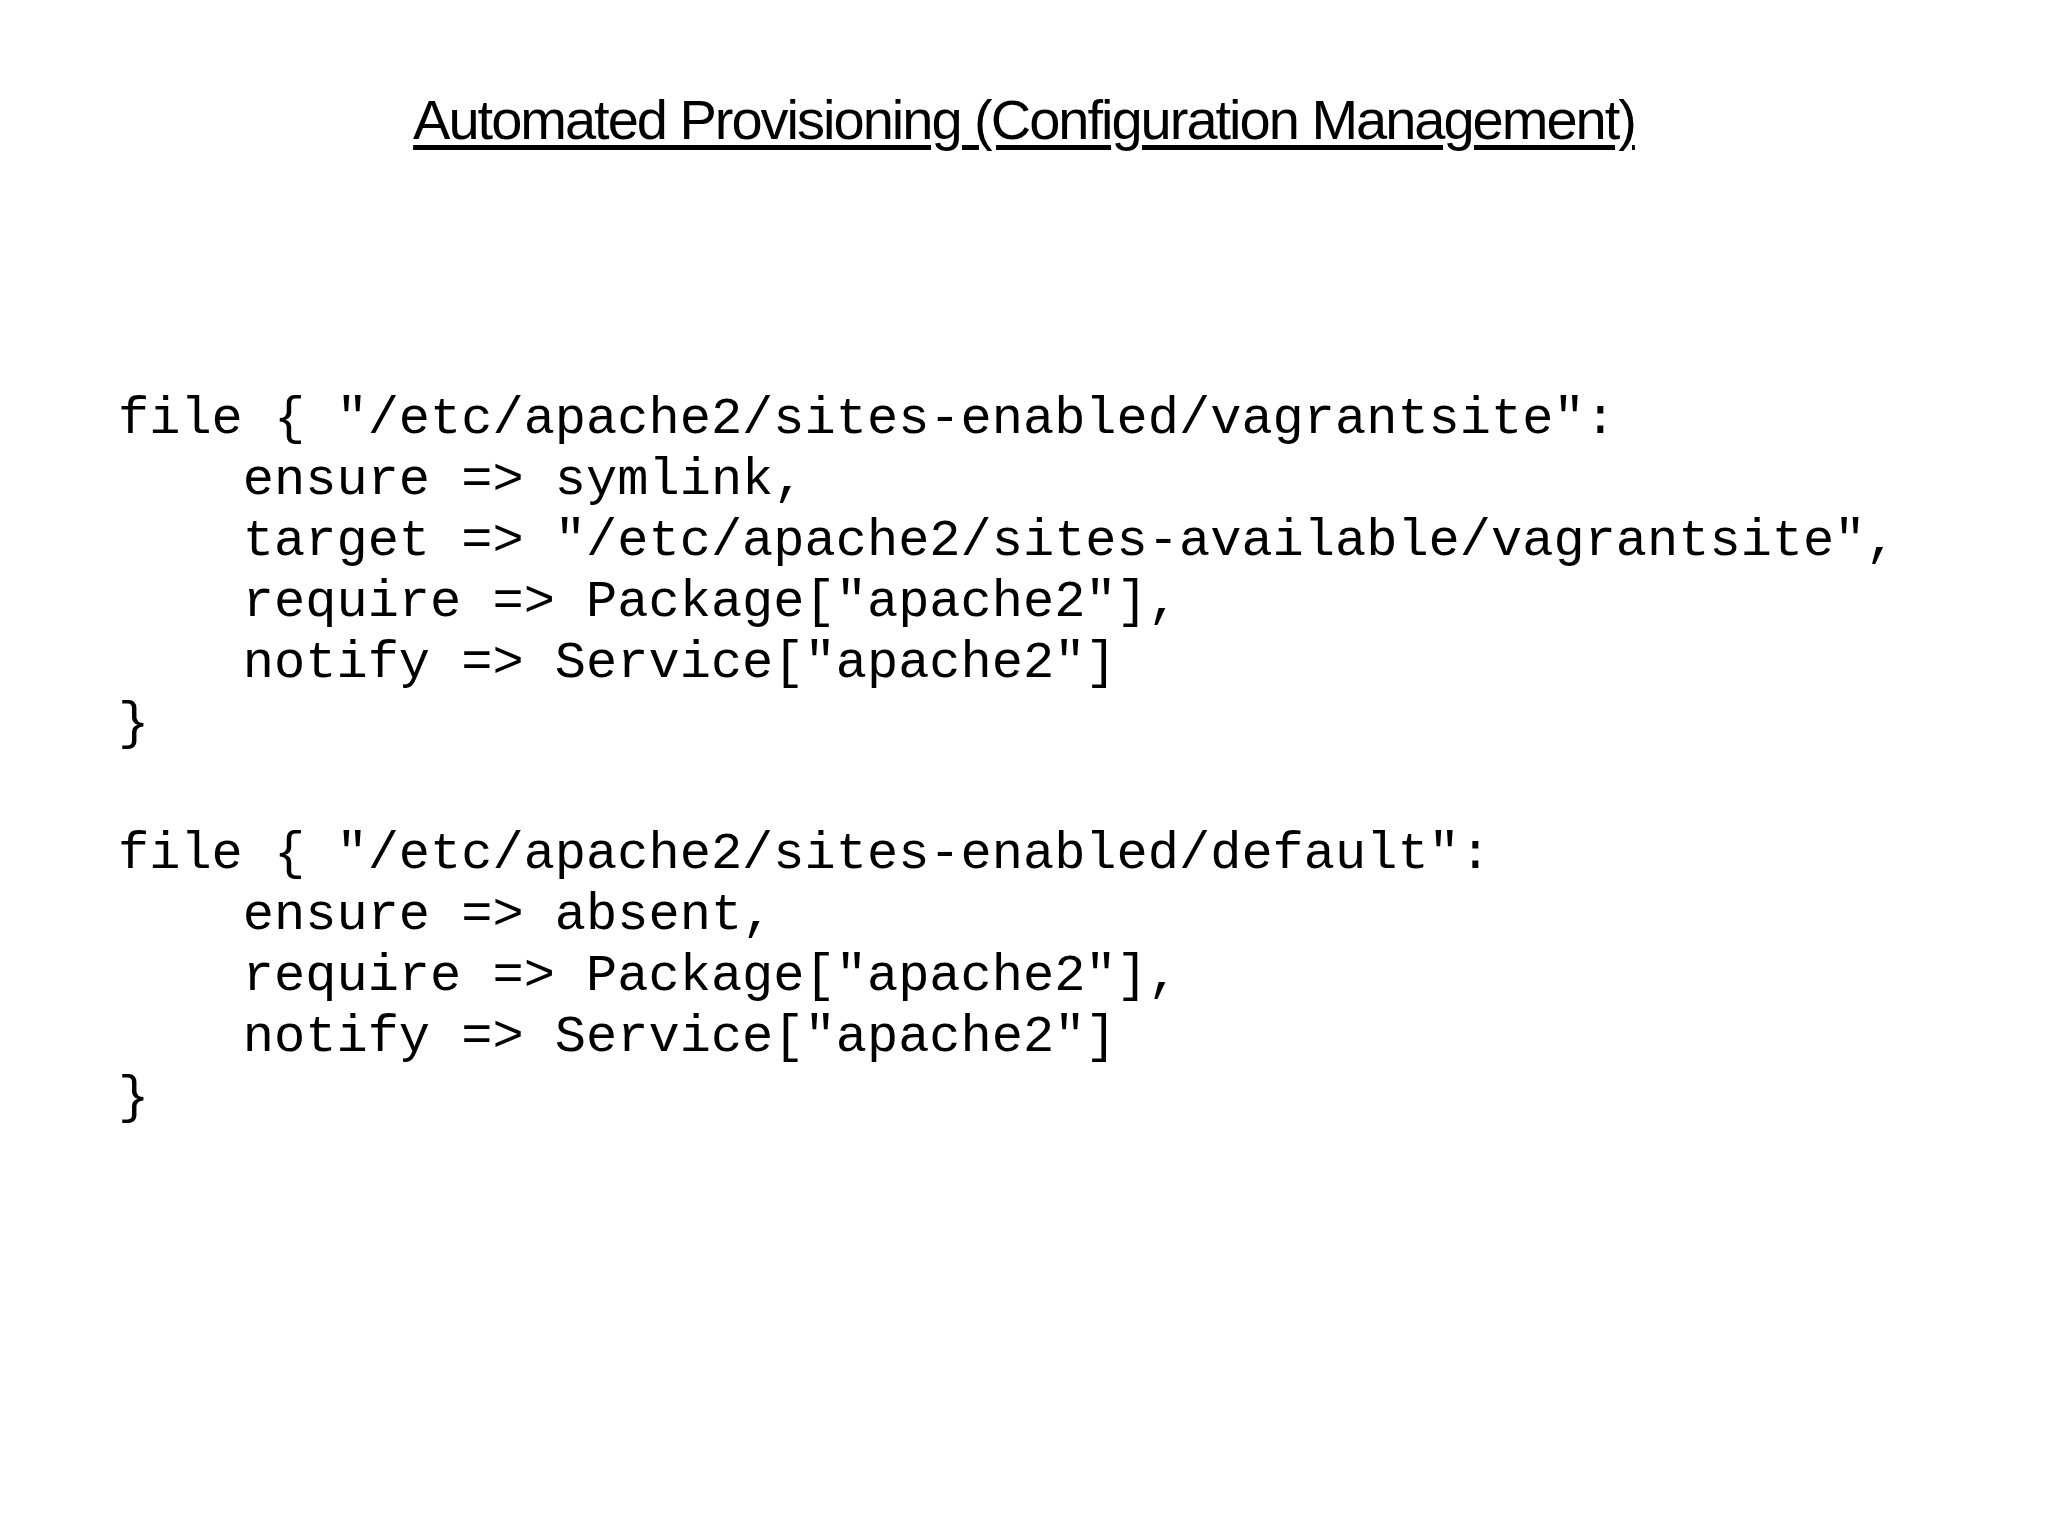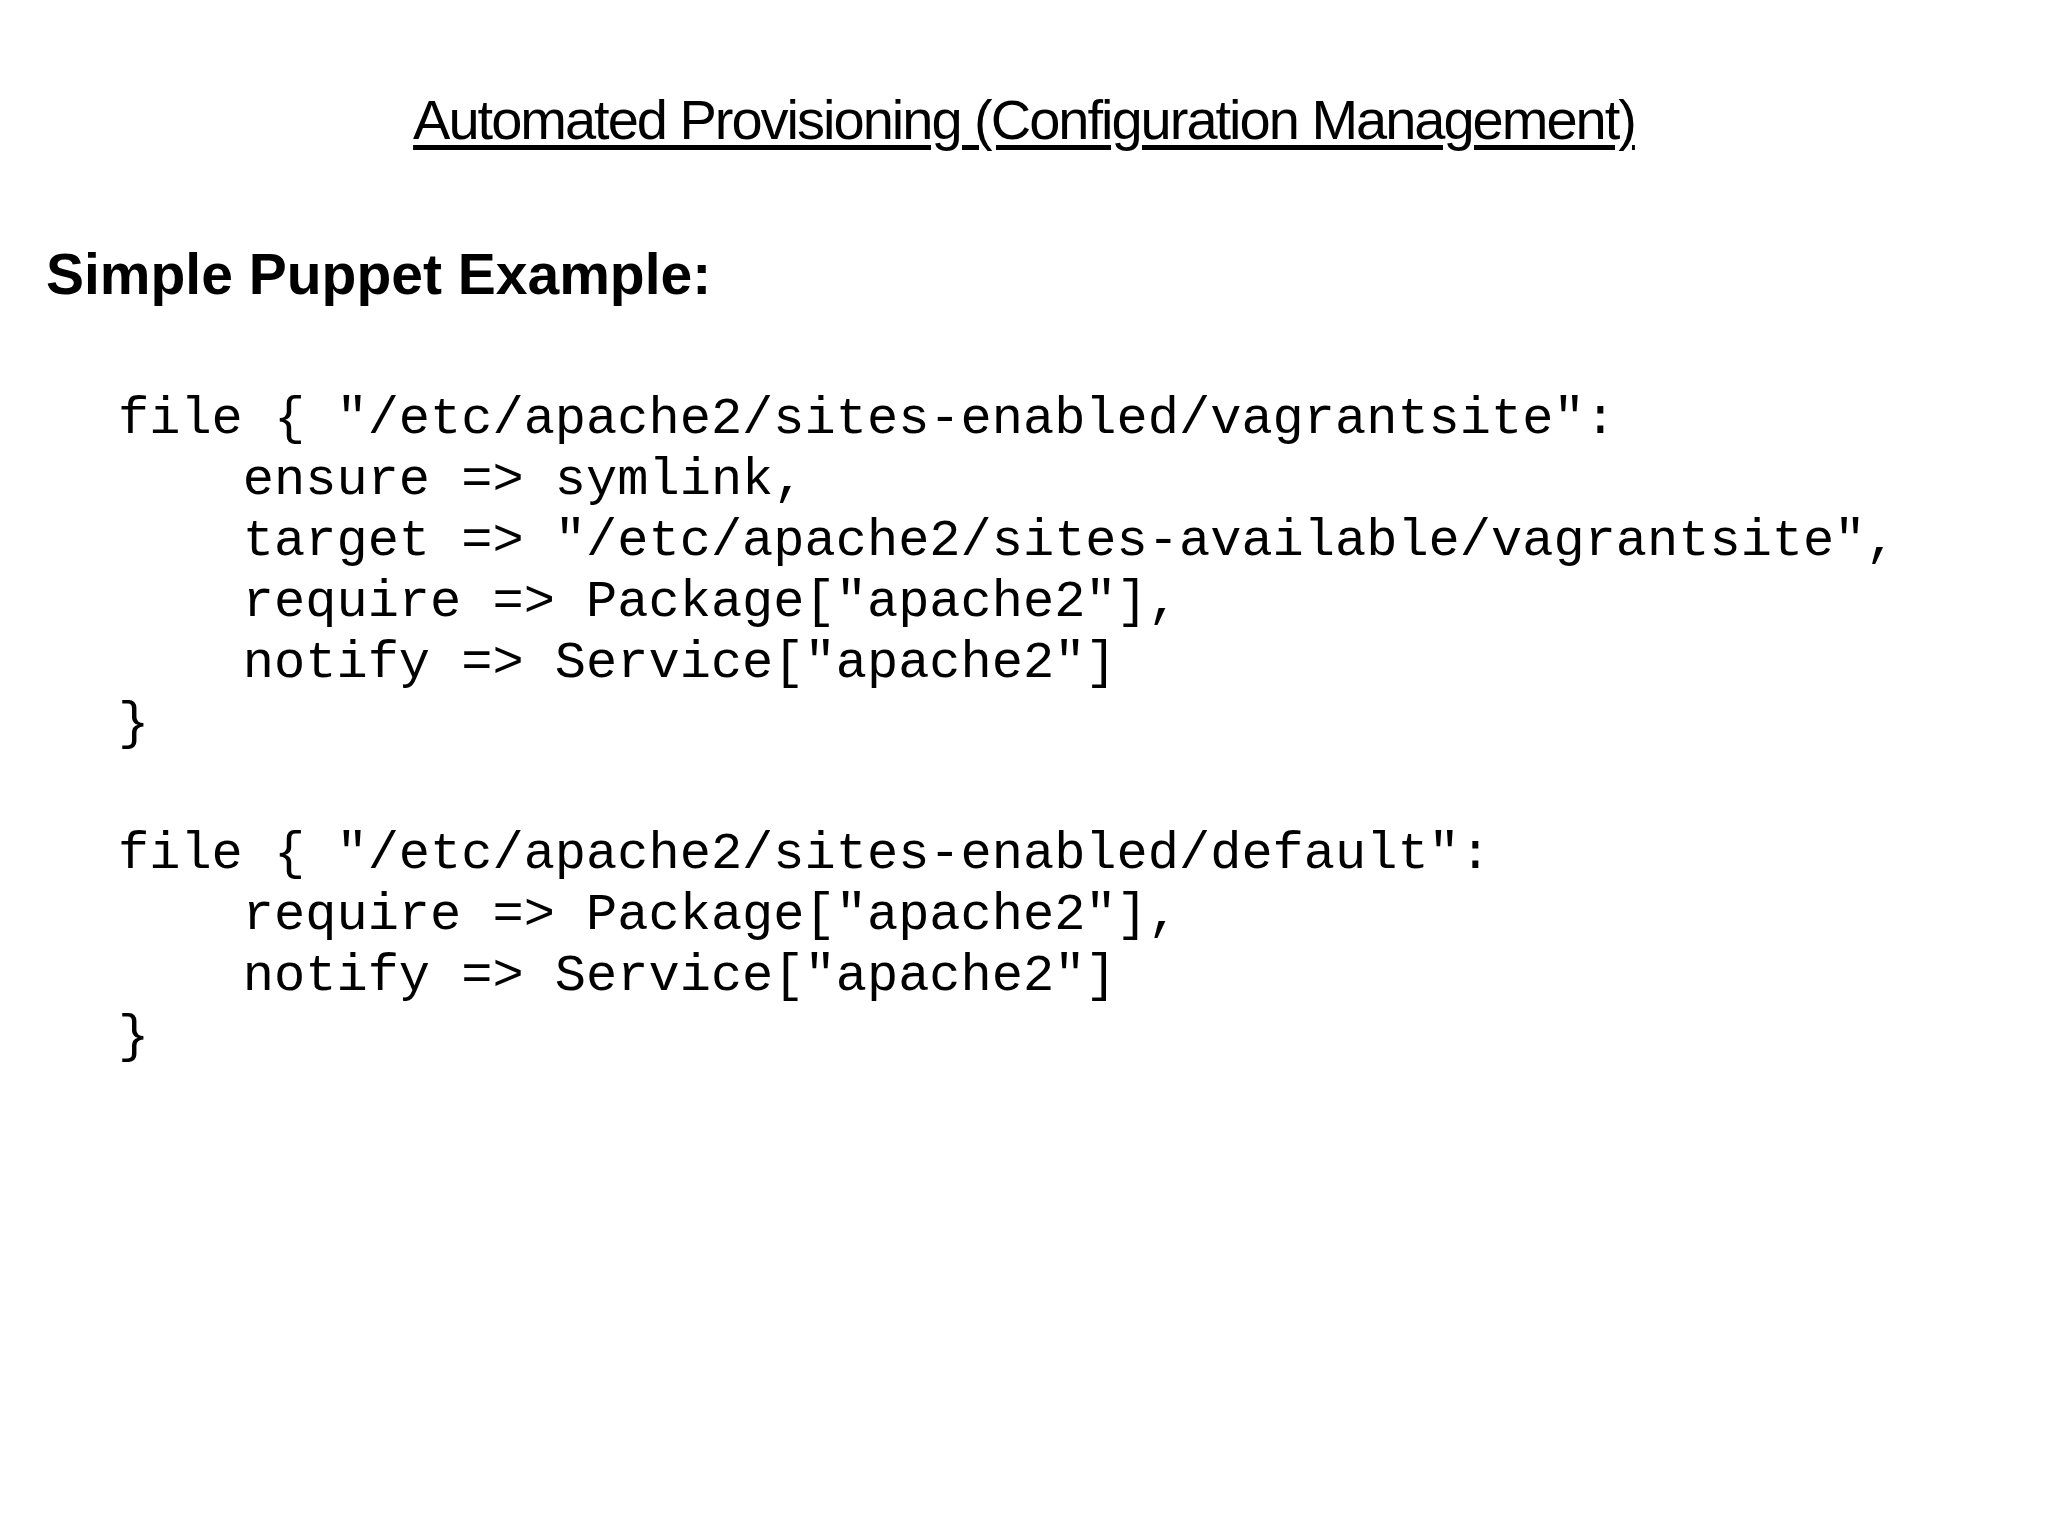--- a/index.html
+++ b/index.html
@@ -62,19 +62,18 @@
   .code-block-1 { top: 383px; }
   .code-block-2 { top: 818px; }
 </style>
 </head>
 <body>
 
 <div class="slide">
 
   <div class="slide-title">Automated Provisioning (Configuration Management)</div>
 
-  <div class="section-heading">Simple Puppet Example:</div>
 
   <pre class="code-block code-block-1"><div class="code-line">file { "/etc/apache2/sites-enabled/vagrantsite":</div><div class="code-line">    ensure =&gt; symlink,</div><div class="code-line">    target =&gt; "/etc/apache2/sites-available/vagrantsite",</div><div class="code-line">    require =&gt; Package["apache2"],</div><div class="code-line">    notify =&gt; Service["apache2"]</div><div class="code-line">}</div></pre>
 
-  <pre class="code-block code-block-2"><div class="code-line">file { "/etc/apache2/sites-enabled/default":</div><div class="code-line">    require =&gt; Package["apache2"],</div><div class="code-line">    notify =&gt; Service["apache2"]</div><div class="code-line">}</div></pre>
+  <pre class="code-block code-block-2"><div class="code-line">file { "/etc/apache2/sites-enabled/default":</div><div class="code-line">    ensure =&gt; absent,</div><div class="code-line">    require =&gt; Package["apache2"],</div><div class="code-line">    notify =&gt; Service["apache2"]</div><div class="code-line">}</div></pre>
 
 </div>
 
 </body></html>

